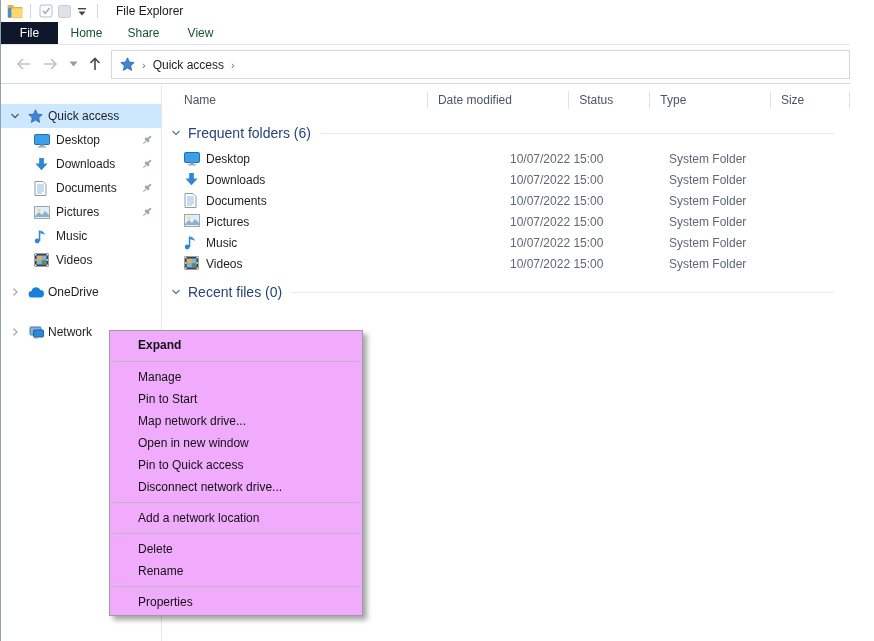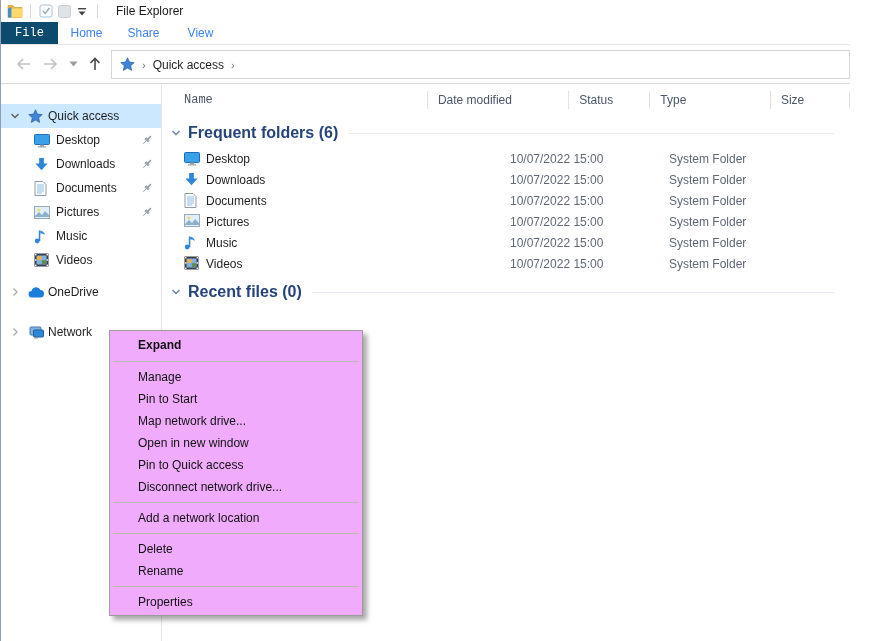--- a/index.html
+++ b/index.html
@@ -9,22 +9,22 @@
             border-left:1px solid #90a0b0; font-size:12px; color:#1e1e1e; }
 
   
   .titlebar { height:22px; display:flex; align-items:center; padding-left:5px; }
   .titlebar .vsep { width:1px; height:14px; background:#d5d5d5; margin:0 6px; }
   .qat-btn { width:18px; height:16px; display:flex; align-items:center; justify-content:center; }
   .title-text { margin-left:12px; font-size:12px; color:#1a1a1a; }
 
   
   .ribbon-tabs { height:23px; display:flex; border-bottom:1px solid #e6e6e8; }
-  .rtab { width:57px; text-align:center; line-height:22px; color:#3b82f6; cursor:default; }
-  .rtab.active { background:#0c4a6e; color:#fff;font-family:Liberation Mono, monospace; }
+  .rtab { width:57px; text-align:center; line-height:22px; color:#14532d; cursor:default; }
+  .rtab.active { background:#0f172a; color:#fff; }
 
   
   .addressbar { height:39px; display:flex; align-items:center; border-bottom:1px solid #d9d9d9; position:relative; }
   .nav-btns { display:flex; align-items:center; width:108px; padding-left:14px; gap:10px; }
   .addr-box { position:absolute; left:110px; right:0; top:5px; height:29px; border:1px solid #d6d6d6;
               display:flex; align-items:center; padding-left:8px; background:#fff; }
   .crumb-sep { color:#6d6d6d; margin:0 7px; font-size:11px; }
   .crumb { color:#1e1e1e; }
 
   
@@ -37,23 +37,23 @@
   .nav-item.lvl0 .nlabel { position:absolute; left:47px; }
   .nav-item.lvl1 .nicon { left:33px; }
   .nav-item.lvl1 .nlabel { position:absolute; left:55px; }
   .nav-item .pin { position:absolute; right:8px; top:6px; }
   .nav-gap { height:8px; }
 
   
   .content { position:absolute; left:161px; top:85px; right:0; bottom:0; background:#fff; }
   .col-headers { display:flex; height:30px; }
   .col-h { line-height:30px; color:#4a5568; position:relative; padding-left:10px; }
-  .col-h:first-child { padding-left:22px;font-family:Liberation Mono, monospace; }
+  .col-h:first-child { padding-left:22px; }
   .col-h::after { content:""; position:absolute; right:0; top:6px; bottom:6px; width:1px; background:#e2e2e2; }
-  .group-h { display:flex; align-items:center; height:20px; margin-top:8px; color:#26437c; font-size:16px;font-weight:bold; }
+  .group-h { display:flex; align-items:center; height:20px; margin-top:8px; color:#26437c; font-size:14px; }
   .group-h .gchev { margin:0 7px 0 9px; display:flex; }
   .group-h .gline { flex:1; height:1px; background:#e4e9f2; margin:0 16px 0 10px; }
   .frow { height:21px; position:relative; }
   .frow .ficon { position:absolute; left:22px; top:2px; display:flex; }
   .frow .fname { position:absolute; left:44px; top:3px; color:#1e1e1e; }
   .frow .fdate { position:absolute; left:348px; top:3px; color:#5f6775; }
   .frow .ftype { position:absolute; left:507px; top:3px; color:#5f6775; }
 
   
   .ctx { position:absolute; left:108px; top:330px; width:254px; background:#f0abfc;

